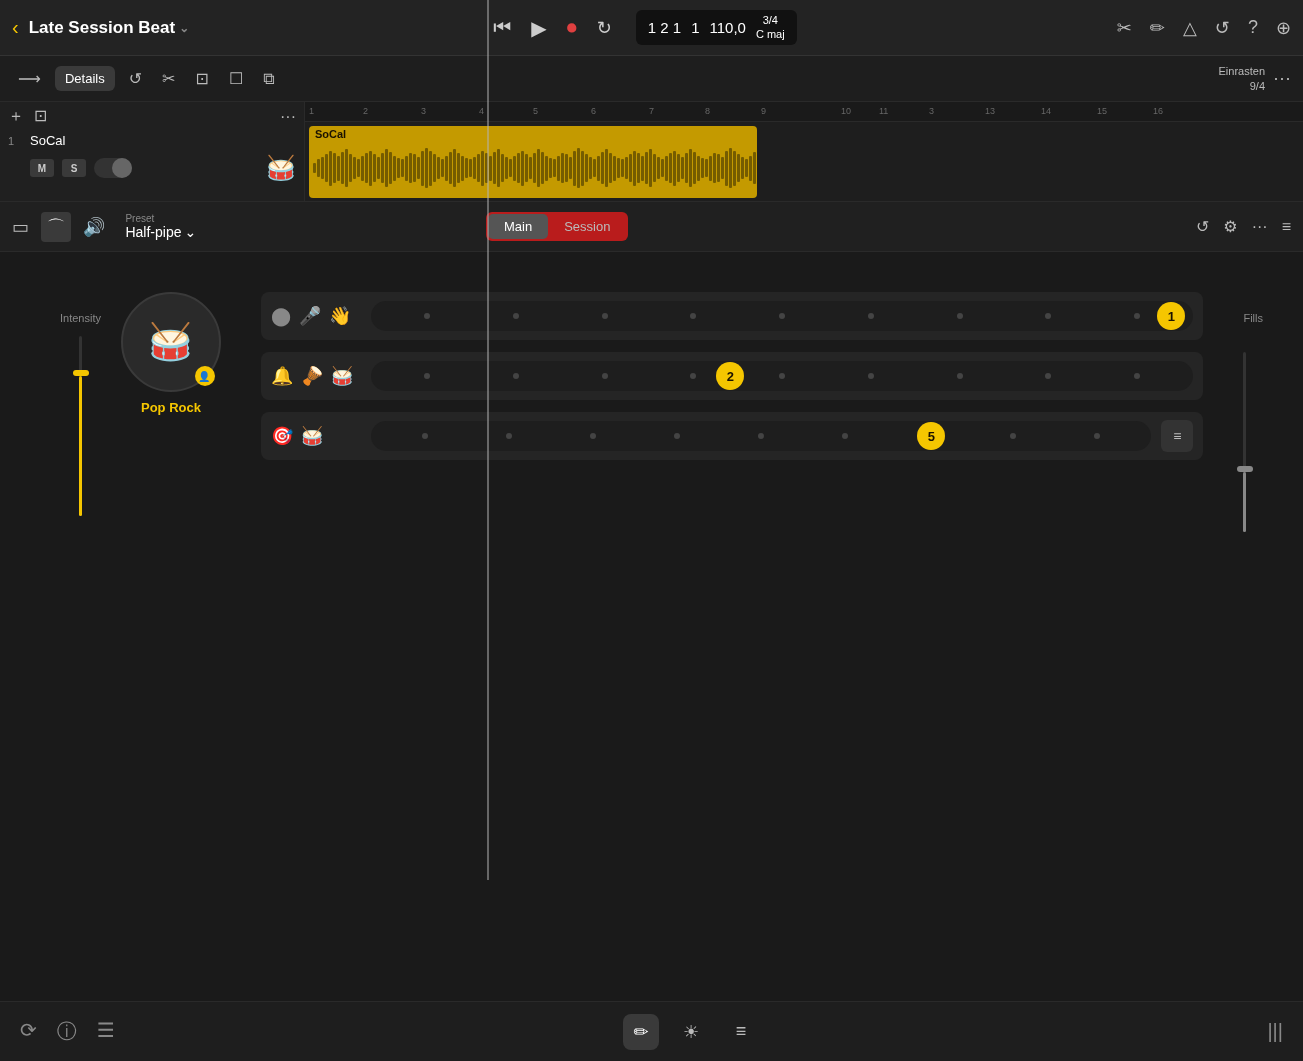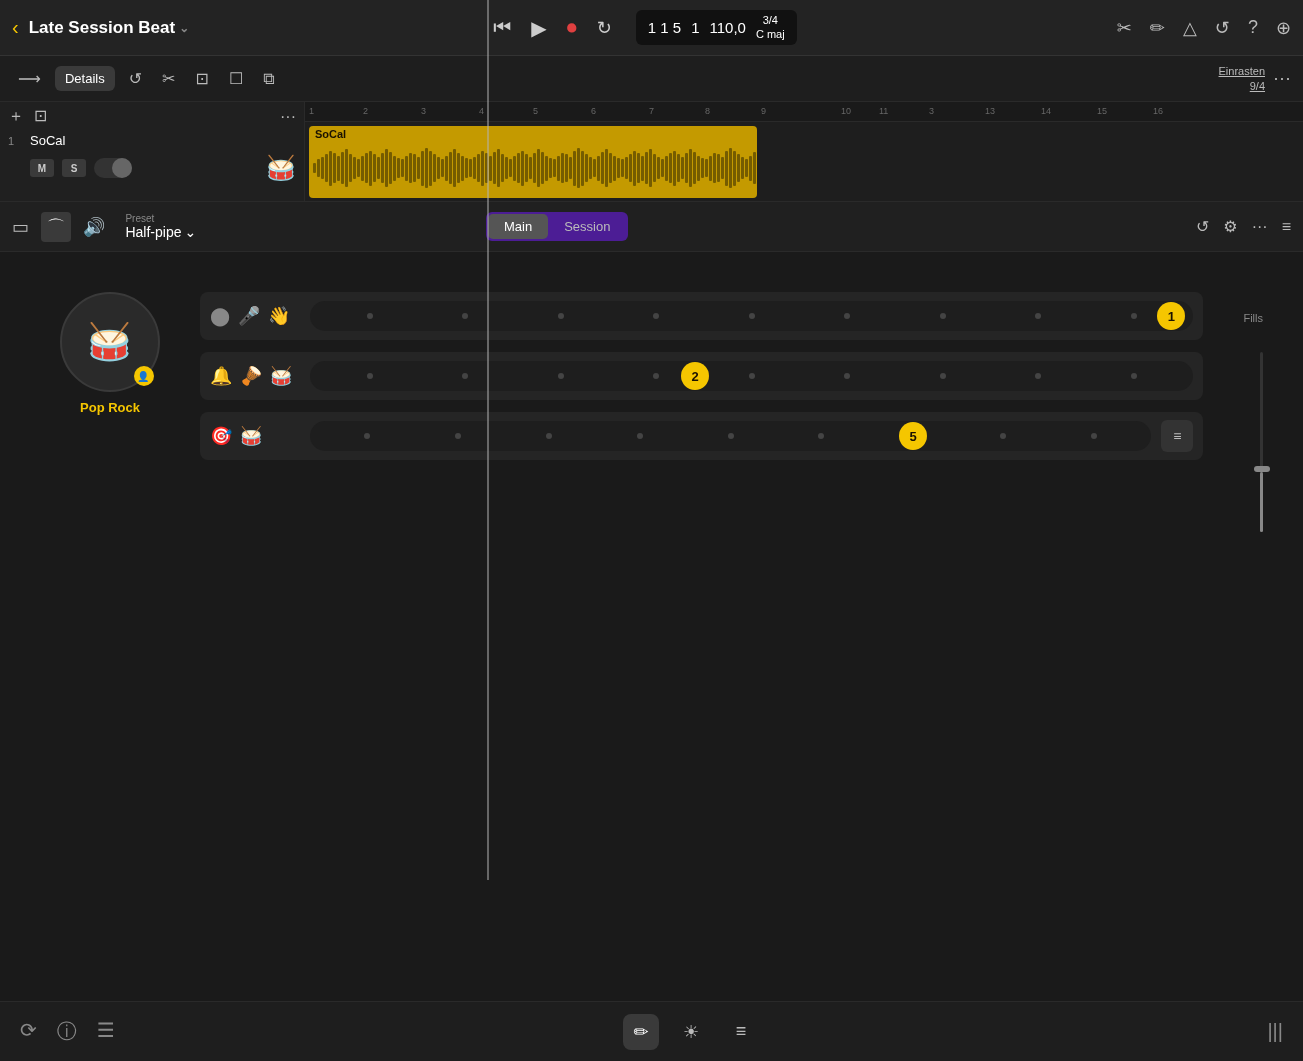--- a/index.html
+++ b/index.html
@@ -127,21 +127,20 @@
     .toolbar-btn.active {
       background: #3a3a3a;
       color: #fff;
     }
     .toolbar-spacer { flex: 1; }
     .einrasten {
       font-size: 11px;
       color: #bbb;
       text-align: right;
       line-height: 1.3;
-      text-decoration: underline;
     }
     .three-dots { color: #bbb; font-size: 18px; cursor: pointer; }
 
     
     .arrange-area {
       display: flex;
       height: 100px;
       background: #1a1a1a;
       border-bottom: 1px solid #2a2a2a;
     }
@@ -309,21 +308,21 @@
       font-size: 14px;
       color: #fff;
       display: flex;
       align-items: center;
       gap: 3px;
     }
     .tab-group {
       display: flex;
       gap: 0;
       margin: 0 auto;
-      background: #4c1d95;
+      background: #b91c1c;
       border-radius: 6px;
       padding: 2px;
     }
     .tab {
       padding: 5px 16px;
       border-radius: 5px;
       font-size: 13px;
       color: #bbb;
       cursor: pointer;
     }
@@ -524,21 +523,21 @@
       justify-content: center;
       cursor: pointer;
       font-size: 14px;
       color: #bbb;
     }
 
     
     .fills-section {
       display: flex;
       flex-direction: column;
-      align-items: flex-end;
+      align-items: flex-start;
       gap: 20px;
       margin-top: 20px;
     }
 
     
     .bottom-bar {
       height: 60px;
       background: #1e1e1e;
       border-top: 1px solid #2a2a2a;
       display: flex;
@@ -606,21 +605,21 @@
     <span class="chevron">⌄</span>
   </div>
   <div class="header-center">
     <div class="transport-controls">
       <span class="transport-btn">⏮</span>
       <span class="transport-btn">▶</span>
       <span class="record-btn">⏺</span>
       <span class="loop-btn">↻</span>
     </div>
     <div class="position-display">
-      <span>1  1  5</span>
+      <span>1  2  1</span>
       <span>1</span>
       <span>110,0</span>
       <div class="time-sig">
         <span>3/4</span>
         <span>C maj</span>
       </div>
     </div>
   </div>
   <div class="header-right">
     <span class="header-icon">✂</span>
@@ -838,20 +837,27 @@
     <span class="plugin-icon">···</span>
     <span class="plugin-icon">≡</span>
   </div>
 </div>
 
 <div class="plugin-content">
   <div class="drum-machine">
     <div class="drum-kit-section">
 
 
+      <div class="slider-section" style="margin-left:20px">
+        <div class="slider-label">Intensity</div>
+        <div class="vertical-slider-track">
+          <div class="vertical-slider-fill" style="height:140px; background:#f5c600"></div>
+          <div class="vertical-slider-thumb" style="bottom:140px; background:#f5c600"></div>
+        </div>
+      </div>
 
       <div class="drum-kit-avatar">
         <div class="drum-avatar-circle">
           <span class="drum-avatar-icon">🥁</span>
           <div class="drum-avatar-badge">👤</div>
         </div>
         <div class="drum-kit-name">Pop Rock</div>
       </div>
 
       <div class="pattern-section">

